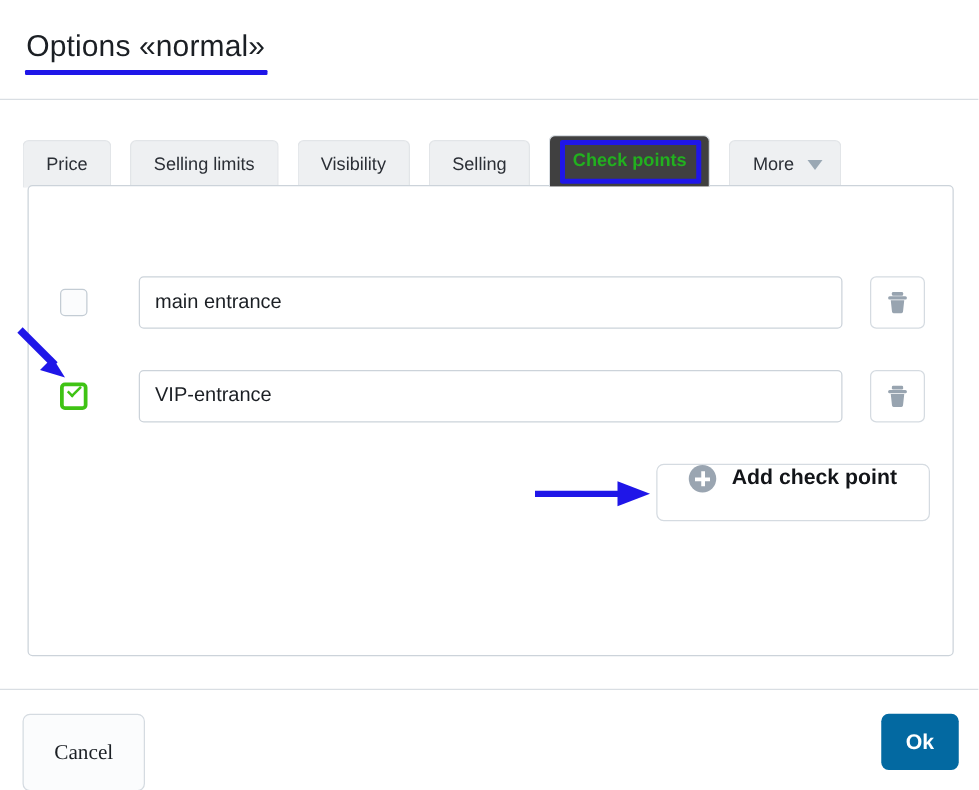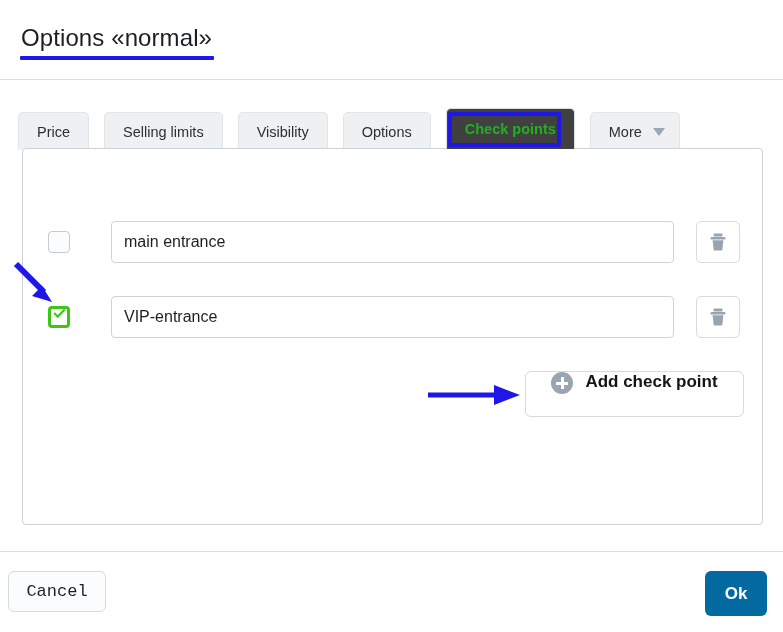--- a/index.html
+++ b/index.html
@@ -234,28 +234,28 @@
   .footer-divider {
     position: absolute;
     left: 0;
     top: 551px;
     width: 783px;
     height: 1px;
     background: #d9dee3;
   }
   .btn-cancel {
     position: absolute;
-    left: 8px;
+    left: 18px;
     top: 571px;
     width: 98px;
-    height: 41px;
+    height: 62px;
     border: 1px solid #d5dbe1;
     border-radius: 6px;
     background: #fbfcfd;
-    font-family: Liberation Mono, monospace;
+    font-family: Liberation Serif, serif;
     font-size: 17px;
     color: #1b1f24;
     cursor: pointer;
   }
   .btn-ok {
     position: absolute;
     left: 705px;
     top: 571px;
     width: 62px;
     height: 45px;
@@ -292,21 +292,21 @@
     <div class="tab">
       <span class="tab-label">Price</span>
     </div>
     <div class="tab">
       <span class="tab-label">Selling limits</span>
     </div>
     <div class="tab">
       <span class="tab-label">Visibility</span>
     </div>
     <div class="tab">
-      <span class="tab-label">Options</span>
+      <span class="tab-label">Selling</span>
     </div>
     <div class="tab active">
       <span class="tab-label">Check points</span>
     </div>
     <div class="tab with-caret">
       <span class="tab-label">More</span>
       <span class="caret"></span>
     </div>
   </div>
   <div class="tab-highlight-box"></div>

